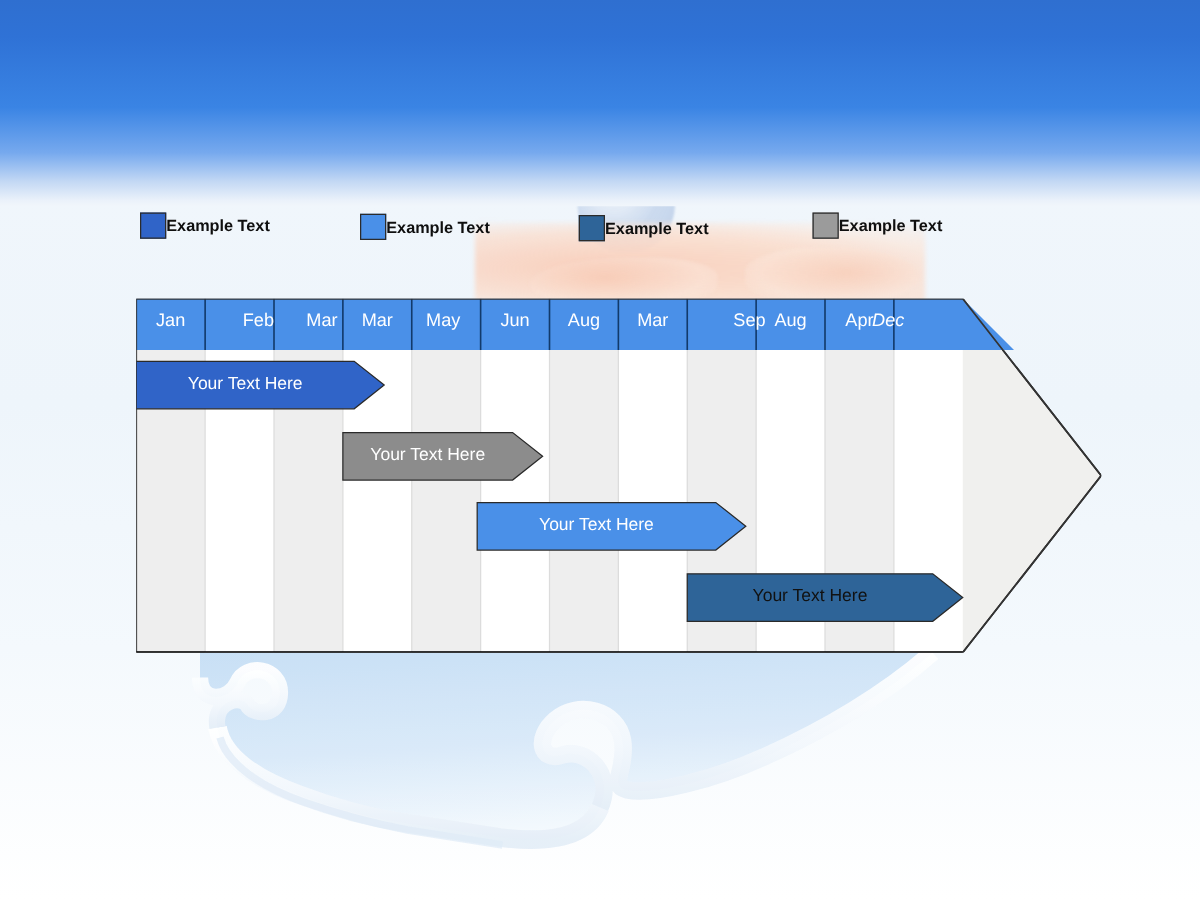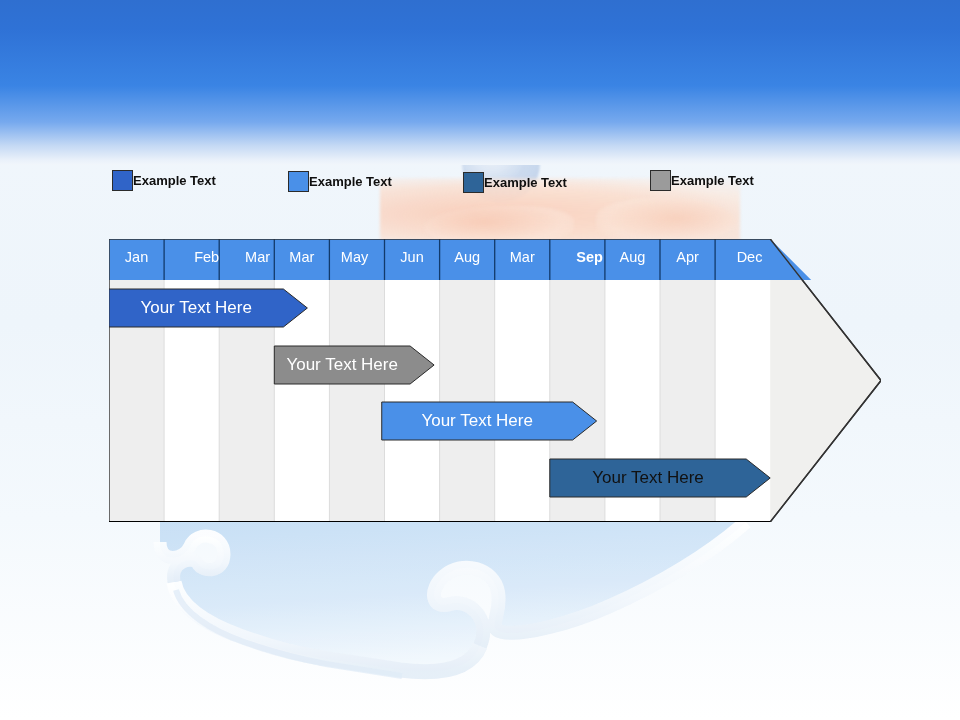--- a/index.html
+++ b/index.html
@@ -154,21 +154,21 @@
     position: absolute;
     color: #ffffff;
     font-size: 14.5px;
     text-align: center;
     top: 10px;
     pointer-events: none;
   }
 
   .bar-label {
     position: absolute;
-    font-size: 17px;
+    font-size: 14px;
     white-space: nowrap;
     pointer-events: none;
   }
 </style>
 </head>
 <body>
 
 <div id="slide">
 
   <div class="bg-figure">
@@ -270,23 +270,23 @@
         <path d="M440.8,220 L637.2,220 L661.2,239 L637.2,258 L440.8,258 Z" fill="#2e6498" stroke="#2a2a2a" stroke-width="1"></path>
       </svg>
   <div class="month-label" style="left: 0px; width: 55.1px;">Jan</div>
       <div class="month-label" style="left: 55.1px; width: 55.1px; text-align: right;">Feb</div>
       <div class="month-label" style="left: 121px; width: 55.1px;">Mar</div>
       <div class="month-label" style="left: 165.3px; width: 55.1px;">Mar</div>
       <div class="month-label" style="left: 218px; width: 55.1px;">May</div>
       <div class="month-label" style="left: 275.5px; width: 55.1px;">Jun</div>
       <div class="month-label" style="left: 330.6px; width: 55.1px;">Aug</div>
       <div class="month-label" style="left: 385.7px; width: 55.1px;">Mar</div>
-      <div class="month-label" style="left: 453px; width: 55.1px; font-weight: bold;">Sep</div>
+      <div class="month-label" style="left: 463px; width: 55.1px;">Sep</div>
       <div class="month-label" style="left: 495.9px; width: 55.1px;">Aug</div>
       <div class="month-label" style="left: 551px; width: 55.1px;">Apr</div>
-      <div class="month-label" style="left: 613px; width: 55.1px;">Dec</div>
+      <div class="month-label" style="left: 574px; width: 55.1px; font-style: italic;">Dec</div>
       <div class="bar-label" style="left: 0px; width: 174.36px; top: 59px; text-align: center; color: rgb(255, 255, 255);">Your  Text Here</div>
       <div class="bar-label" style="left: 165.3px; width: 135.79px; top: 116px; text-align: center; color: rgb(255, 255, 255);">Your  Text Here</div>
       <div class="bar-label" style="left: 272.745px; width: 190.89px; top: 172px; text-align: center; color: rgb(255, 255, 255);">Your  Text Here</div>
       <div class="bar-label" style="left: 440.8px; width: 196.4px; top: 229px; text-align: center; color: rgb(17, 17, 17);">Your  Text Here</div>
     </div>
 
 </div>
 
 </body></html>

